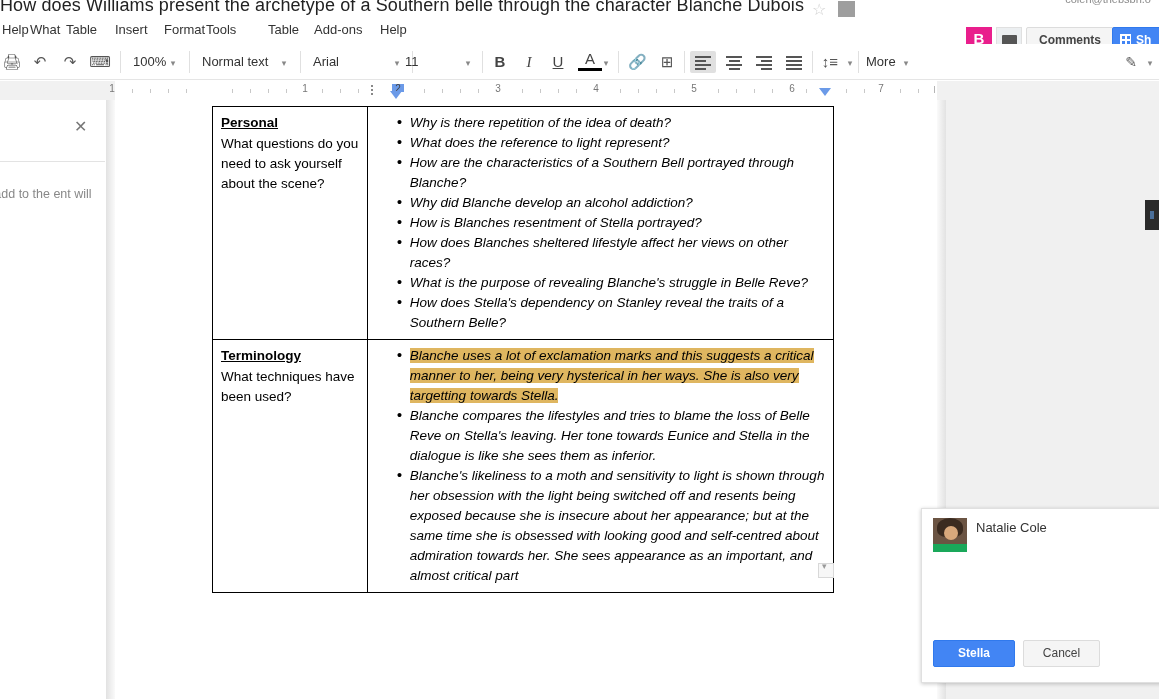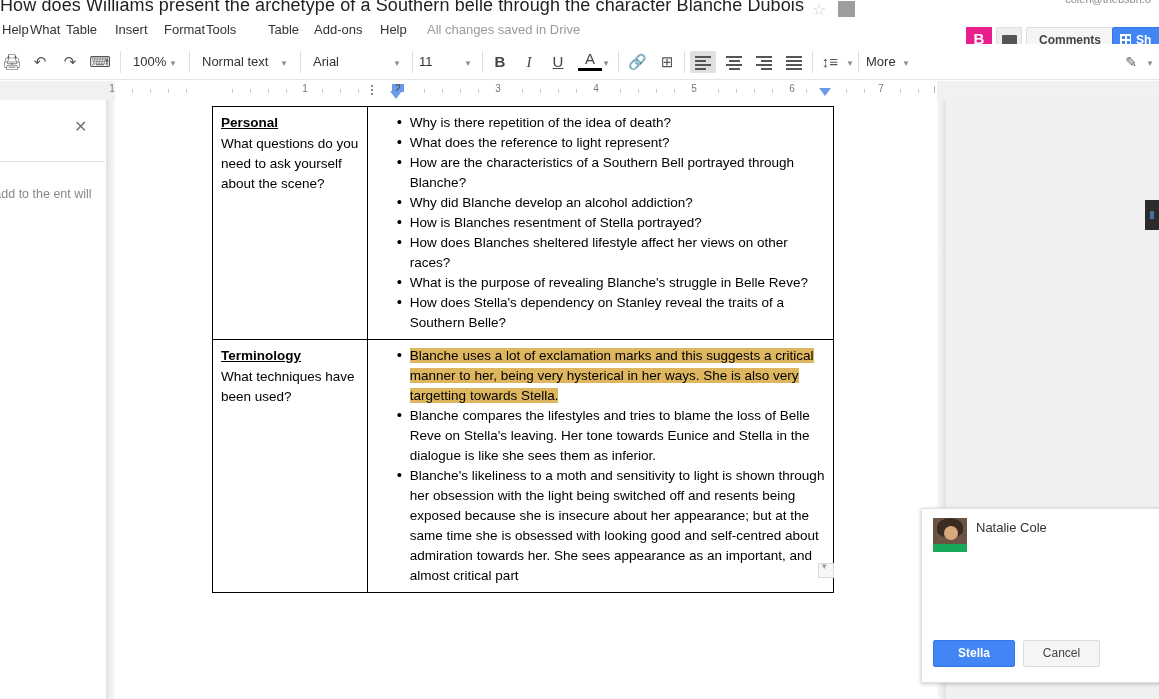--- a/index.html
+++ b/index.html
@@ -196,21 +196,21 @@
     padding: 6px 8px 6px 8px;
     font-size: 13.5px; color: #000; line-height: 20px;
   }
   .col-label { width: 155px; }
   .col-body  { width: 467px; }
   .cell-head {
     font-weight: bold; text-decoration: underline; display: block;
     margin-bottom: 1px;
   }
   .cell-sub { display: block; }
-  ul.blist { margin: 0; padding: 0 0 0 21px; list-style: none; }
+  ul.blist { margin: 0; padding: 0 0 0 21px; list-style: none; font-style: italic; }
   ul.blist li {
     position: relative; margin: 0; padding: 0 0 0 13px; line-height: 20px;
   }
   ul.blist li:before {
     content: "\2022"; position: absolute; left: 0; top: -1px;
     font-size: 15px; color: #000;
   }
   .hl { background: #dfb660; }
 
   
@@ -314,21 +314,20 @@
 <div class="menubar">
   <div class="menu-item" style="left:0px">Help</div>
   <div class="menu-item" style="left:28px">What</div>
   <div class="menu-item" style="left:64px">Table</div>
   <div class="menu-item" style="left:113px">Insert</div>
   <div class="menu-item" style="left:162px">Format</div>
   <div class="menu-item" style="left:204px">Tools</div>
   <div class="menu-item" style="left:266px">Table</div>
   <div class="menu-item" style="left:312px">Add-ons</div>
   <div class="menu-item" style="left:378px">Help</div>
-  <div class="save-status">All changes saved in Drive</div>
 
   <div class="b-badge">B</div>
   <div class="cmt-icon-btn">
       <span class="bubble"></span>
     </div>
   <div class="comments-btn">Comments</div>
   <div class="share-btn">
     <span class="lock-glyph"></span><span>Sh</span>
   </div>
 </div>
@@ -345,21 +344,21 @@
 
   <div class="tb-sep" style="left:189px"></div>
   <div class="tb-drop" style="left:202px">Normal text</div>
   <div class="tb-caret" style="left:279px">▾</div>
 
   <div class="tb-sep" style="left:300px"></div>
   <div class="tb-drop" style="left:313px">Arial</div>
   <div class="tb-caret" style="left:392px">▾</div>
 
   <div class="tb-sep" style="left:412px"></div>
-  <div class="tb-drop" style="left:419px">11</div>
+  <div class="tb-drop" style="left:405px">11</div>
   <div class="tb-caret" style="left:463px">▾</div>
 
   <div class="tb-sep" style="left:482px"></div>
   <div class="tb-fmt" style="left:488px; font-weight:bold">B</div>
   <div class="tb-fmt" style="left:517px; font-style:italic; font-family:'Liberation Serif',serif">I</div>
   <div class="tb-fmt" style="left:546px; text-decoration:underline">U</div>
   <div class="tb-fmt" style="left:578px; border-bottom:3px solid #000; height:20px; line-height:16px">A</div>
   <div class="tb-caret" style="left:601px">▾</div>
 
   <div class="tb-sep" style="left:618px"></div>

